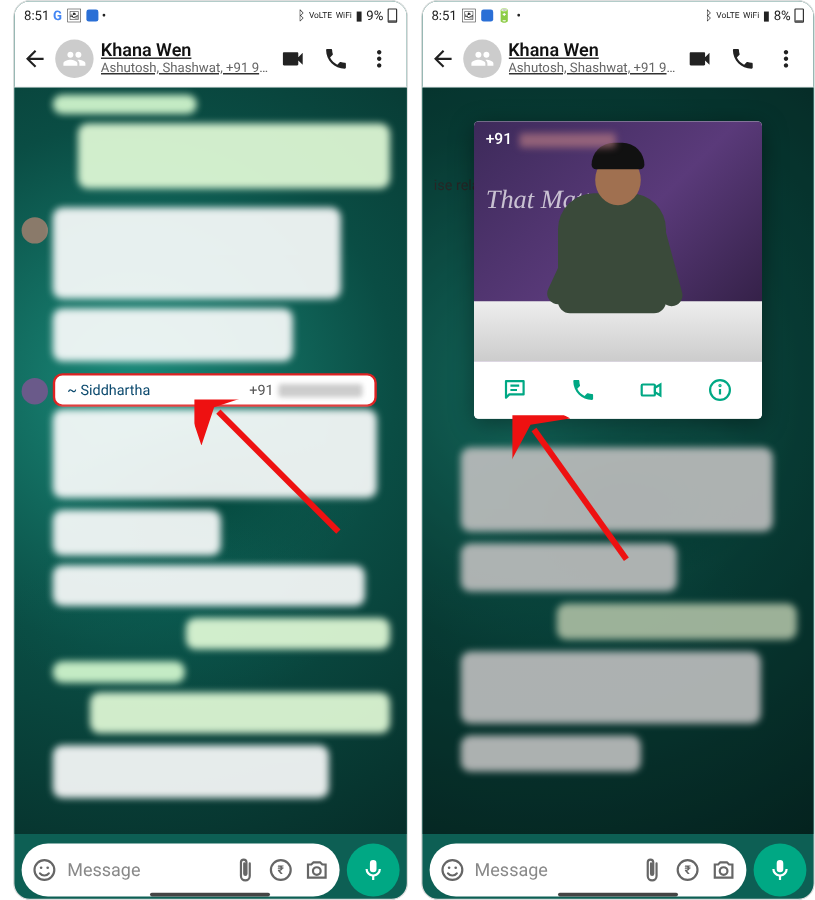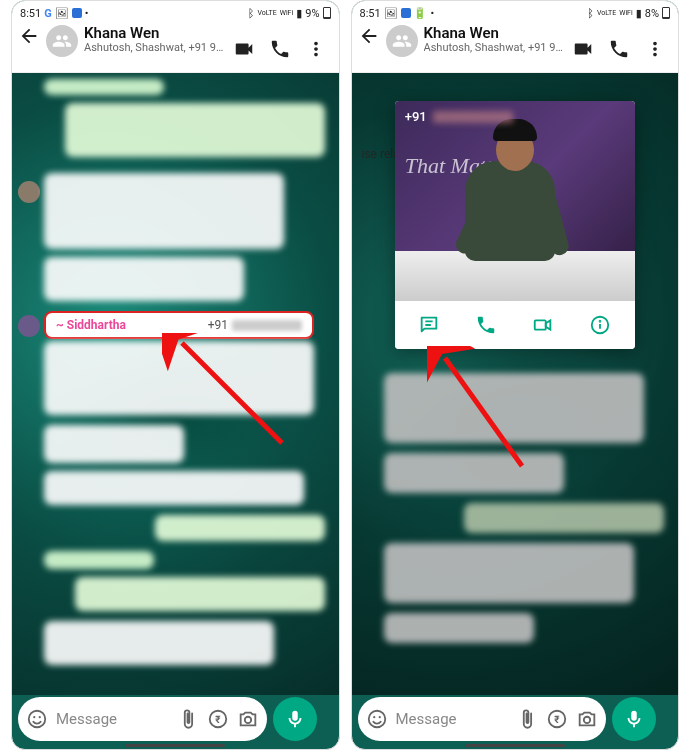--- a/index.html
+++ b/index.html
@@ -29,23 +29,25 @@
     align-items: center;
     padding: 0 8px;
     font-size: 11px;
     color: #222;
   }
   .statusbar .left, .statusbar .right { display: flex; align-items: center; gap: 3px; }
   .appbar {
     height: 48px;
     background: #fff;
     display: flex;
+    align-items: center;
     padding: 0 6px;
     gap: 6px;
     border-bottom: 1px solid #eee;
+    text-decoration: underline;
   }
   .back-arrow { width: 22px; height: 22px; }
   .avatar-sm {
     width: 32px; height: 32px; border-radius: 50%;
     background: #ccc; display: flex; align-items: center; justify-content: center;
   }
   .title-block { flex: 1; line-height: 1.1; overflow: hidden; }
   .chat-title { font-size: 15px; font-weight: 600; color: #111; }
   .chat-sub { font-size: 11px; color: #666; white-space: nowrap; overflow: hidden; text-overflow: ellipsis; }
   .appbar-icons { display: flex; align-items: center; gap: 14px; padding-right: 6px; }
@@ -79,44 +81,44 @@
     background: #fff;
     border-radius: 8px;
     padding: 5px 10px 5px 10px;
     font-size: 12px;
     display: flex;
     justify-content: space-between;
     align-items: center;
     border: 2px solid #d22;
     filter: none;
   }
-  .sender-name { color: #ec4899; font-weight: 700; }
+  .sender-name { color: #0c4a6e; font-weight: 400; }
   .sender-phone { color: #555; }
   .phone-blur {
     display:inline-block; width:70px; height:11px;
     background:#ccc; border-radius:2px; filter:blur(2px); vertical-align:middle; margin-left:4px;
   }
 
   .mini-avatar {
     position:absolute;
     width:22px; height:22px; border-radius:50%;
     background:#8a7a6a;
   }
 
   .arrow {
     position: absolute;
     pointer-events: none;
   }
 
   .inputbar {
     position: absolute;
-    left: 6px; right: 22px; bottom: 8px;
+    left: 6px; right: 6px; bottom: 8px;
     height: 32px;
     display: flex;
-    align-items: flex-end;
+    align-items: center;
     gap: 6px;
   }
   .input-pill {
     flex: 1;
     height: 44px;
     background: #fff;
     border-radius: 22px;
     display: flex;
     align-items: center;
     padding: 0 8px;

